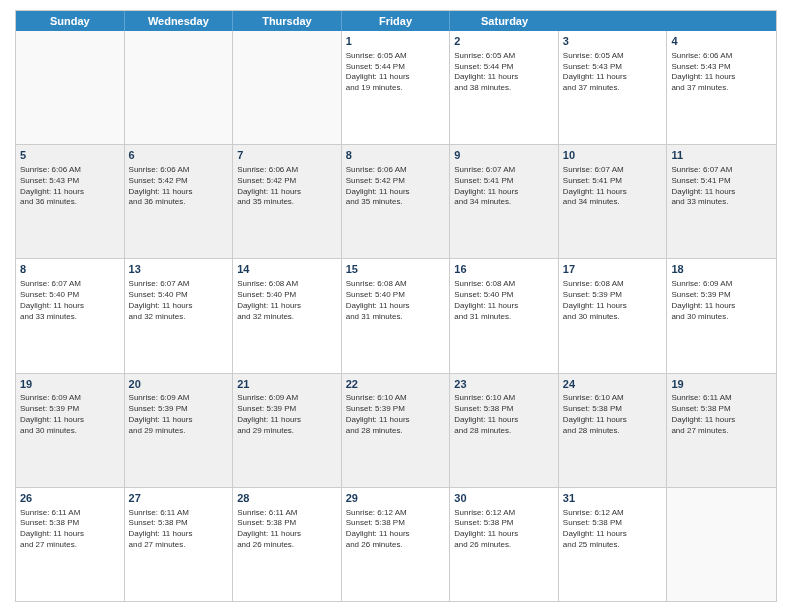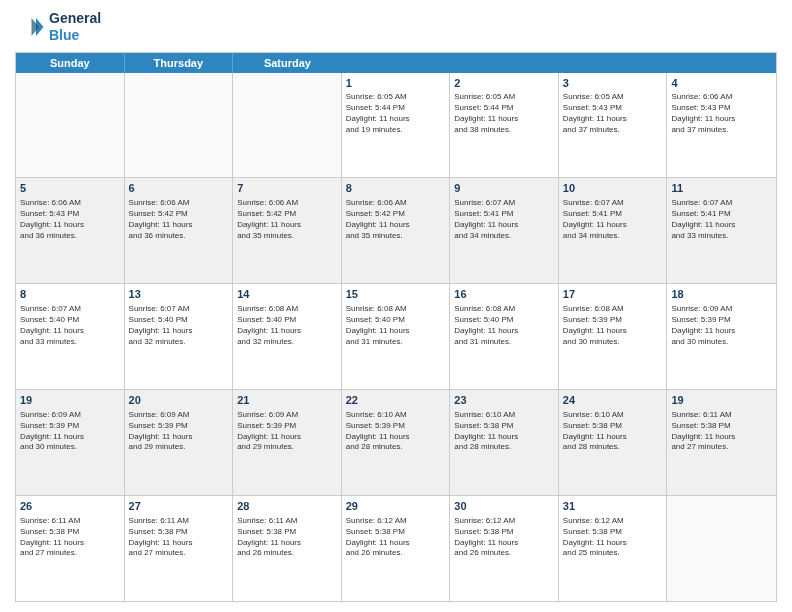--- a/index.html
+++ b/index.html
@@ -103,41 +103,27 @@
     }
     .cell-text {
       font-size: 8px;
       color: #333;
     }
   </style>
 </head>
 <body>
 
 <div class="page">
-  <div class="header">
-    <div class="logo">
-      <svg class="logo-icon" viewBox="0 0 40 40">
-        <polygon points="28,8 38,20 28,32" fill="#2e86c1"></polygon>
-        <polygon points="22,8 32,20 22,32" fill="#1a5276" opacity="0.7"></polygon>
-      </svg>
-      <div class="logo-text">
-        <div>General</div>
-        <div class="blue">Blue</div>
-      </div>
-    </div>
-    <div class="title-block">
-      <div class="main-title"></div>
-      <div class="subtitle"></div>
-    </div>
-  </div>
 
   <div class="calendar">
     <div class="cal-header">
     <div class="cal-header-cell">Sunday</div>
+        <div class="cal-header-cell">Wednesday</div>
         <div class="cal-header-cell">Thursday</div>
+        <div class="cal-header-cell">Friday</div>
         <div class="cal-header-cell">Saturday</div>
       </div>
     <div class="cal-body">
     <div class="cal-row">
           <div class="cal-cell empty"></div>
           <div class="cal-cell empty"></div>
           <div class="cal-cell empty"></div>
           <div class="cal-cell">
             <div class="day-num">1</div>
             <div class="cell-text">Sunrise: 6:05 AM</div>

